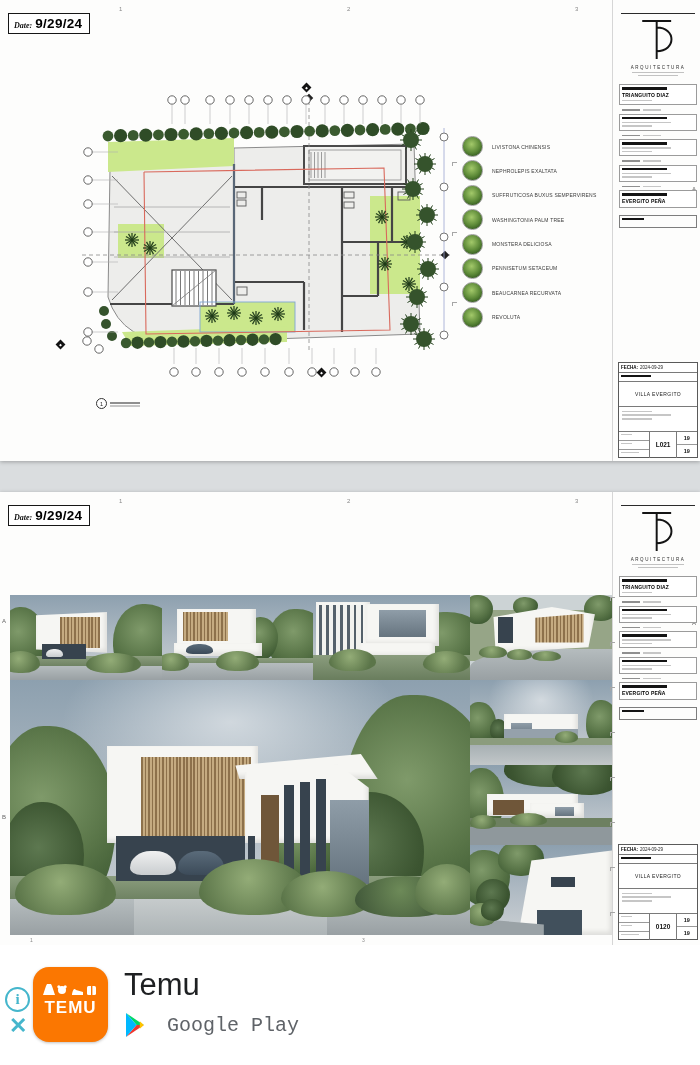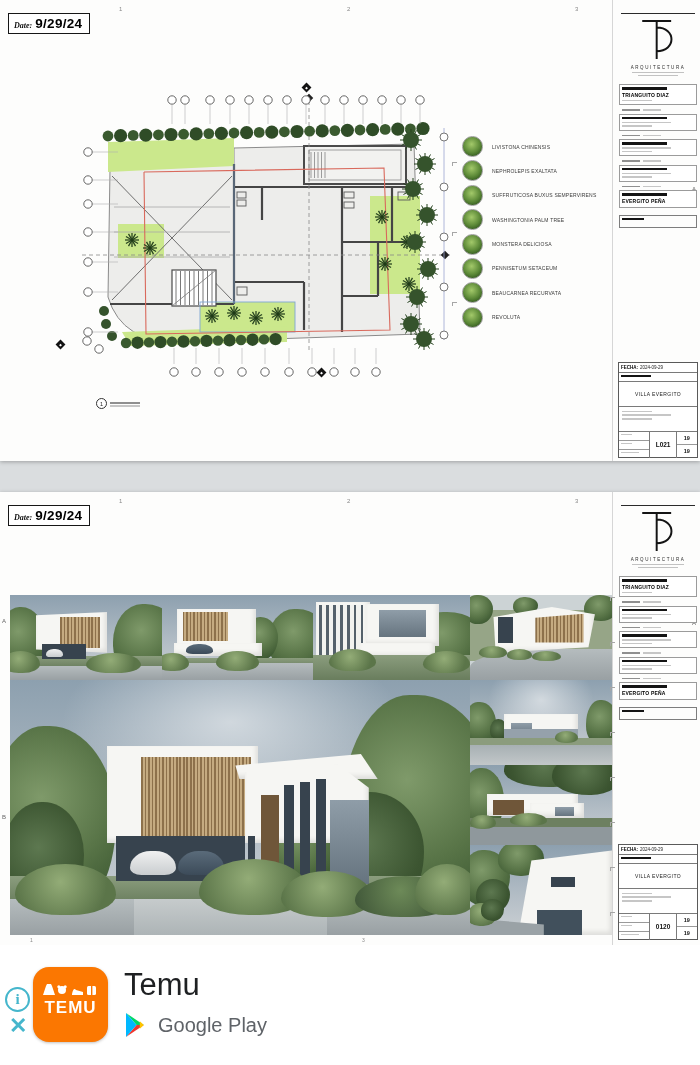--- a/index.html
+++ b/index.html
@@ -106,21 +106,21 @@
            border-radius:50%;display:flex;align-items:center;justify-content:center;
            font-family:"Liberation Serif",serif;font-weight:bold;font-size:15px;color:#45b6cc;}
   .ad-close{position:absolute;left:9px;top:70px;font-size:22px;font-weight:bold;color:#45b6cc;line-height:1;}
   .temu-icon{position:absolute;left:33px;top:22px;width:75px;height:75px;border-radius:16px;
              background:#fb7701;box-shadow:0 1px 3px rgba(0,0,0,.25);text-align:center;}
   .ti-glyphs{display:block;margin:16px auto 0;}
   .ti-word{font-size:17px;font-weight:bold;color:#fff;letter-spacing:1px;margin-top:1px;
            font-family:"Liberation Sans",sans-serif;}
   .ad-title{position:absolute;left:124px;top:22px;font-size:31px;color:#1e2022;}
   .gp-row{position:absolute;left:124px;top:68px;display:flex;align-items:center;}
-  .gp-text{font-size:20px;color:#5f6368;margin-left:12px;}
+  .gp-text{font-size:20px;color:#5f6368;margin-left:21px;font-family:Liberation Mono, monospace;}
   .install{position:absolute;left:398px;top:31px;width:264px;height:69px;border:none;border-radius:35px;
            background:#1a5ce5;color:#fff;font-size:26px;letter-spacing:.8px;
            font-family:"Liberation Sans",sans-serif;cursor:pointer;}
 </style>
 </head>
 <body>
 
 <div class="canvas">
 
   <section class="sheet" id="sheet1">

